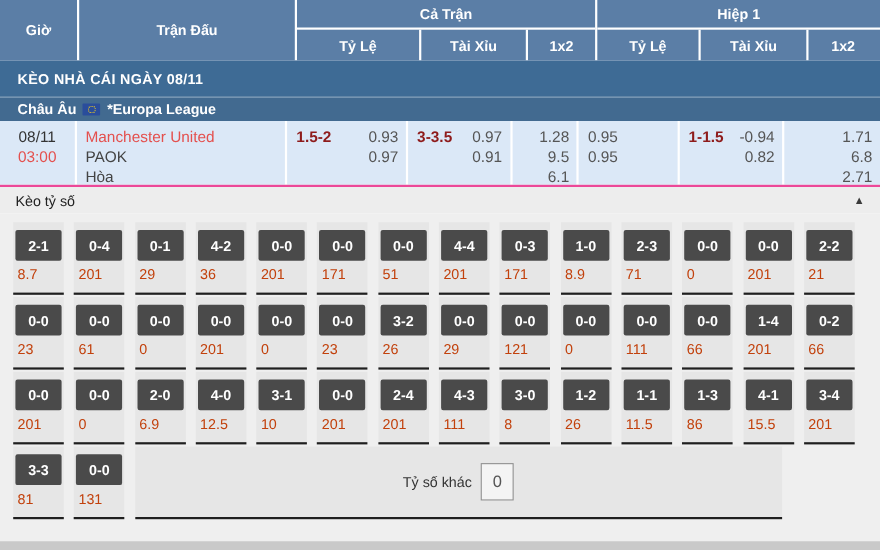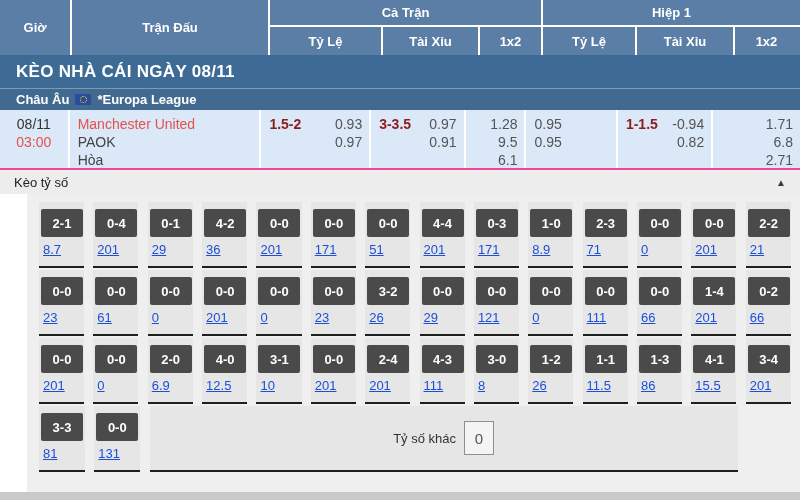--- a/index.html
+++ b/index.html
@@ -24,21 +24,21 @@
   .c-match { width:198px; }
   .grp { width:273px; display:flex; flex-direction:column; border-right:2px solid #fff; }
   .grp.last { width:257px; border-right:none; }
   .grp-title { height:27px; display:flex; align-items:center; justify-content:center; border-bottom:2px solid #fff; }
   .grp-sub { display:flex; flex:1; }
   .s-odds { width:113px; } .s-ou { width:97px; } .s-1x2 { width:61px; border-right:none; }
   .grp.last .s-odds { width:94px; } .grp.last .s-ou { width:98px; } .grp.last .s-1x2 { width:63px; }
 
   
   .banner { height:33px; background:#3e6b95; color:#fff; display:flex; align-items:center;
-            padding-left:16px; font-size:17px; font-weight:600; letter-spacing:.3px; }
+            padding-left:16px; font-size:13px; font-weight:600; letter-spacing:.3px; }
 
   
   .league { height:22px; background:#426a90; border-top:1px solid #7c9ab5; color:#fff;
             display:flex; align-items:center; padding-left:16px; font-weight:bold; gap:6px;text-align:center; }
   .eu-flag { width:16px; height:11px; background:#2a4d9b; border-radius:1px; display:inline-flex;
              align-items:center; justify-content:center; }
   .eu-flag i { display:block; width:7px; height:7px; border:1px dotted #ffd617; border-radius:50%; }
 
   
   .match-row { height:58px; background:#dbe8f7; display:flex; font-size:14px; line-height:18px; }
@@ -54,27 +54,27 @@
   .m-ftodds { width:113px; } .m-ftou { width:97px; } .m-ft1x2 { width:63px; }
   .m-h1odds { width:94px; } .m-h1ou { width:98px; } .m-h11x2 { width:65px; }
   .hc { color:#8e1b1b; font-weight:bold; }
   .odd-col { text-align:right; color:#555; }
   .m-1x2col { width:100%; text-align:right; color:#555; padding-right:7px; }
 
   
   .sec-bar { height:26px; background:#ededed; border-top:2px solid #ec4899; display:flex;
              align-items:center; justify-content:space-between; padding:0 14px; color:#222; }
   .sec-arrow { font-size:10px; color:#3a3a3a; cursor:pointer; }
-  .grid-area { flex:1; background:#efefef; padding:8px 0 0 12px;margin-left:27px; }
+  .grid-area { flex:1; background:#efefef; padding:8px 0 0 12px; }
   .score-row { display:flex; height:68px; }
   .score-cell { width:46px; margin-right:9.3px; background:#e6e6e6; padding:7px 0 0 2px;
                 border-bottom:2px solid #1f1f1f; height:66px; }
   .score-box { width:42px; height:28px; background:#4a4a4a; color:#fff; font-weight:bold;
                display:flex; align-items:center; justify-content:center; border-radius:2px; cursor:pointer; }
-  .score-odds { color:#1d4ed8; padding:5px 0 0 2px;text-decoration:underline; }
+  .score-odds { color:#c2410c; padding:5px 0 0 2px; }
   .other-cell { width:588px; background:#e6e6e6; border-bottom:2px solid #1f1f1f; height:66px;
                 display:flex; align-items:center; justify-content:center; gap:8px; color:#333; }
   .other-input { width:30px; height:34px; border:1px solid #8f8f8f; background:#f4f4f4;
                  text-align:center; font-size:15px; color:#555; font-family:"Liberation Sans",sans-serif; }
   .bottom-strip { height:8px; background:#c9c9c9; }
 </style>
 </head>
 <body>
 
 <div class="page">

